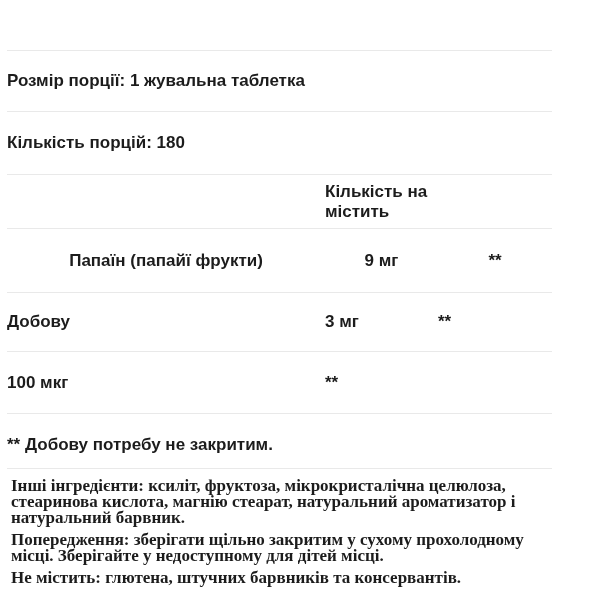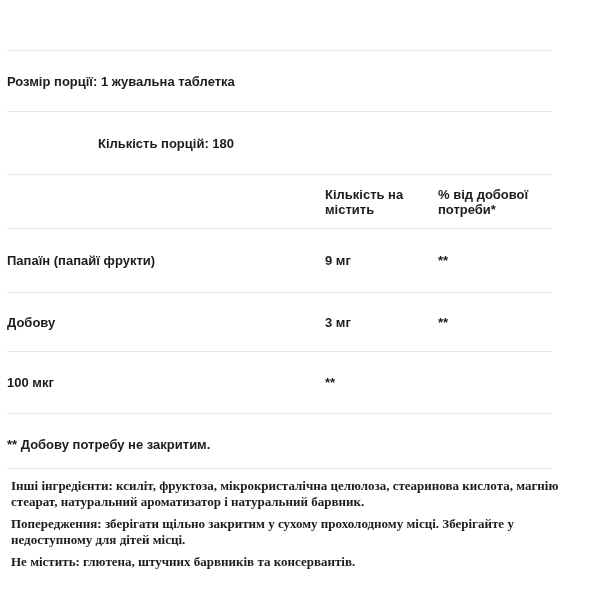--- a/index.html
+++ b/index.html
@@ -4,40 +4,40 @@
 <style>
   html, body { margin: 0; padding: 0; background: #ffffff; }
   .page {
     position: relative;
     width: 600px;
     height: 600px;
     background: #ffffff;
     font-family: "Liberation Sans", "DejaVu Sans", sans-serif;
     font-weight: 700;
     color: #1c1c1c;
-    font-size: 13px;
+    font-size: 17px;
     overflow: hidden;
   }
   .facts {
     position: absolute;
     top: 50px;
     left: 7px;
     width: 545px;
   }
   .frow {
     border-top: 1px solid #e9e9e9;
     display: grid;
     grid-template-columns: 318px 113px auto;
     align-items: center;
   }
   .frow > span { display: block; }
   .h60 { height: 60px; }
-  .h62 { height: 62px; text-align: center; }
+  .h62 { height: 62px; }
   .h53 { height: 53px; }
-  .h63 { height: 63px; }
+  .h63 { height: 63px; text-align: center; }
   .h58 { height: 58px; }
   .h61 { height: 61px; }
   .notes {
     position: absolute;
     top: 468px;
     left: 7px;
     width: 567px;
   }
   .notes-divider {
     width: 545px;
@@ -68,21 +68,20 @@
 
     <div class="frow h62">
       <span>Кількість порцій: 180</span>
       <span></span>
       <span></span>
     </div>
 
     <div class="frow h53">
       <span></span>
       <span>Кількість на містить</span>
-      <span>% від добової потреби*</span>
     </div>
 
     <div class="frow h63">
       <span>Папаїн (папайї фрукти)</span>
       <span>9 мг</span>
       <span>**</span>
     </div>
 
     <div class="frow h58">
       <span>Добову</span>

